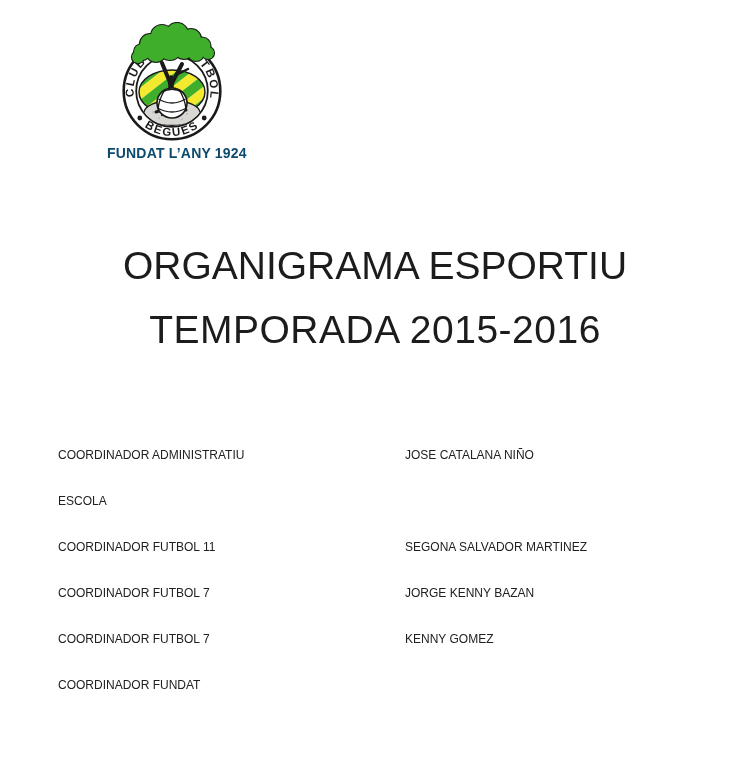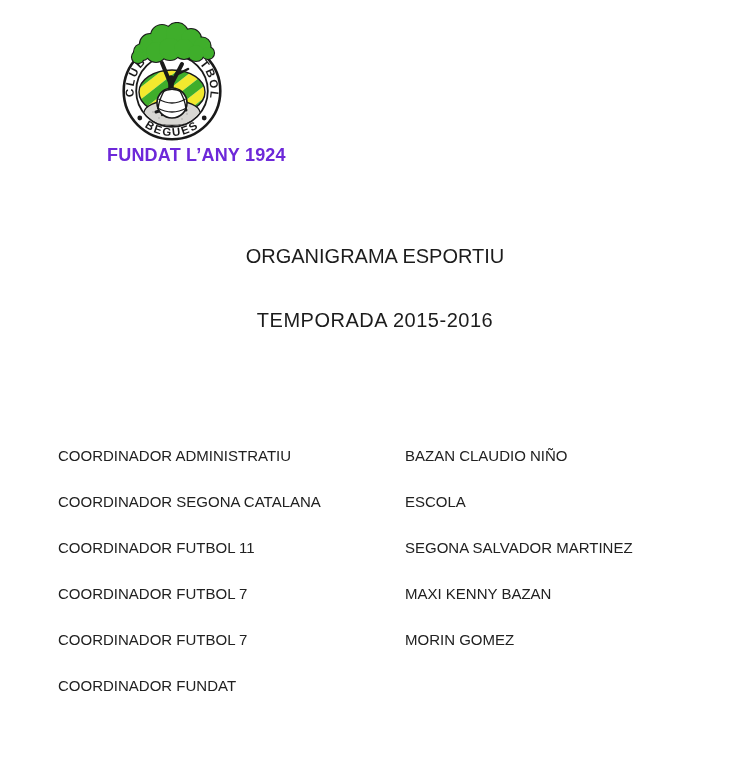--- a/index.html
+++ b/index.html
@@ -16,50 +16,50 @@
   .logo {
     position: absolute;
     left: 115px; top: 22px;
     width: 113px; height: 122px;
   }
   .logo svg { width: 100%; height: 100%; display: block; }
 
   .founded {
     position: absolute;
     left: 107px; top: 145px;
-    font-size: 18px;
+    font-size: 14px;
     font-weight: bold;
     letter-spacing: 0.2px;
-    color: #6d28d9;
+    color: #0c4a6e;
     white-space: nowrap;
   }
 
   .title-line {
     position: absolute;
     left: 0; width: 750px;
     text-align: center;
-    font-size: 20px;
+    font-size: 39px;
     line-height: 1;
     color: #1c1c1c;
     white-space: nowrap;
   }
   #title1 { top: 246px; }
   #title2 { top: 310px; letter-spacing: 0.5px; }
 
   .roster {
     position: absolute;
     left: 58px; top: 432px;
     width: 660px;
   }
   .roster-row {
     height: 46px;
     display: flex;
     align-items: center;
     white-space: nowrap;
-    font-size: 15px;
+    font-size: 12px;
     color: #212121;
   }
   .role-cell { width: 347px; flex: 0 0 347px; }
   .name-cell { flex: 1; }
 
   .crest-text {
     font-family: "Liberation Sans", "DejaVu Sans", sans-serif;
     font-weight: bold;
     font-size: 11.5px;
     letter-spacing: 1.8px;
@@ -177,36 +177,35 @@
   </div>
 
   <div class="founded">FUNDAT L’ANY 1924</div>
 
   <div id="title1" class="title-line">ORGANIGRAMA ESPORTIU</div>
   <div id="title2" class="title-line">TEMPORADA 2015-2016</div>
 
   <div class="roster">
     <div class="roster-row">
       <span class="role-cell">COORDINADOR ADMINISTRATIU</span>
-      <span class="name-cell">BAZAN CLAUDIO NIÑO</span>
-    </div>
-    <div class="roster-row">
-      <span class="role-cell">COORDINADOR SEGONA CATALANA</span>
+      <span class="name-cell">JOSE CATALANA NIÑO</span>
+    </div>
+    <div class="roster-row">
       <span class="name-cell">ESCOLA</span>
     </div>
     <div class="roster-row">
       <span class="role-cell">COORDINADOR FUTBOL 11</span>
       <span class="name-cell">SEGONA SALVADOR MARTINEZ</span>
     </div>
     <div class="roster-row">
       <span class="role-cell">COORDINADOR FUTBOL 7</span>
-      <span class="name-cell">MAXI KENNY BAZAN</span>
+      <span class="name-cell">JORGE KENNY BAZAN</span>
     </div>
     <div class="roster-row">
       <span class="role-cell">COORDINADOR FUTBOL 7</span>
-      <span class="name-cell">MORIN GOMEZ</span>
+      <span class="name-cell">KENNY GOMEZ</span>
     </div>
     <div class="roster-row">
       <span class="role-cell">COORDINADOR FUNDAT</span>
     </div>
   </div>
 
 </div>
 
 </body></html>

